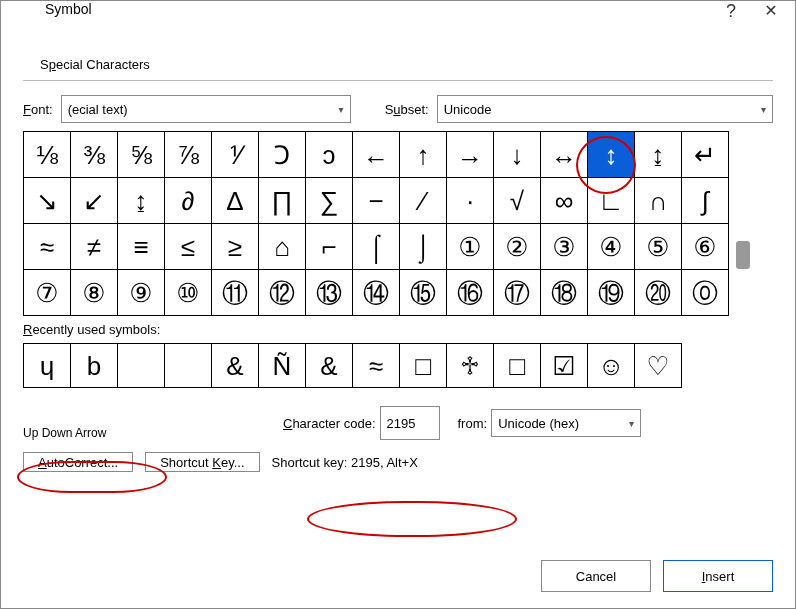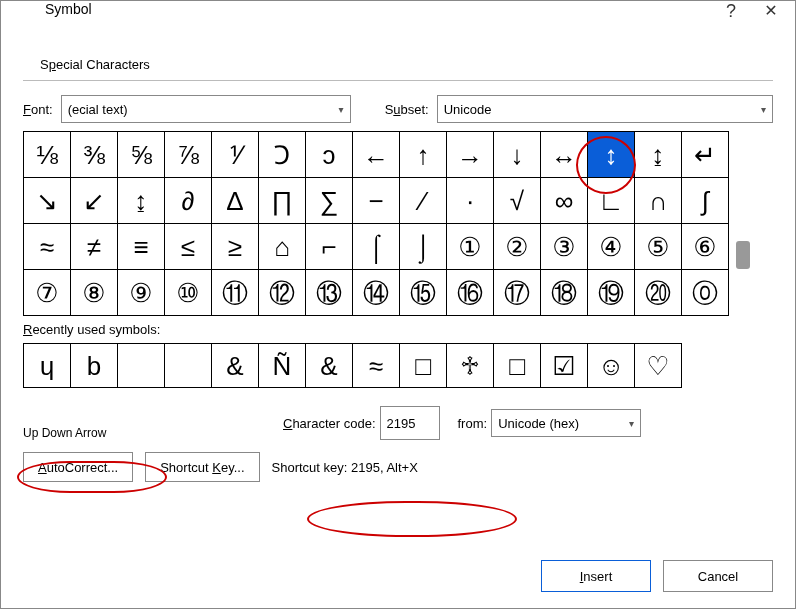--- a/index.html
+++ b/index.html
@@ -159,21 +159,21 @@
   }
   .button-row {
     display:flex;
     gap: 12px;
     margin-top: 12px;
     align-items:center;
   }
   .btn {
     border: 1px solid #888;
     background:#fff;
-    height: 30px;
+    height: 20px;
     padding: 0 14px;
     display:flex;
     align-items:center;
     cursor:pointer;
   }
   .btn .u { text-decoration: underline; }
   .footer-buttons {
     position:absolute;
     bottom: 16px;
     right: 22px;
@@ -359,25 +359,25 @@
         <div class="btn">
           <span>Shortcut <span class="u">K</span>ey...</span>
         </div>
         <span>Shortcut key: 2195, Alt+X</span>
       </div>
     </div>
 
   </div>
 
   <div class="footer-buttons">
+    <div class="btn">
+      <span>Cancel</span>
+    </div>
     <div class="btn primary">
       <span><span class="u">I</span>nsert</span>
-    </div>
-    <div class="btn">
-      <span>Cancel</span>
     </div>
   </div>
 
   <div class="circle-annot" style="left:575px; top:135px; width:60px; height:58px;"></div>
   <div class="oval-annot" style="left:16px; top:460px; width:150px; height:32px; border-radius:60px/18px;"></div>
   <div class="oval-annot" style="left:306px; top:500px; width:210px; height:36px; border-radius:110px/20px;"></div>
 
 </div>
 
 </body></html>

